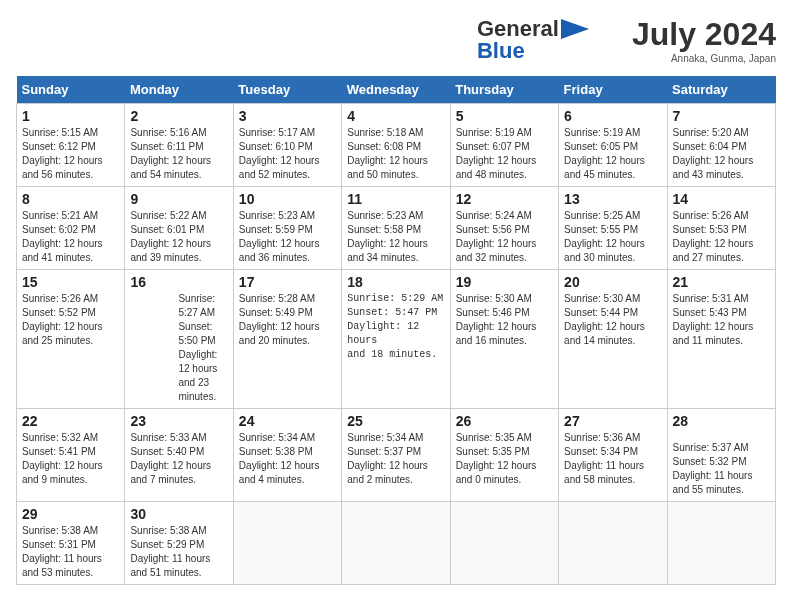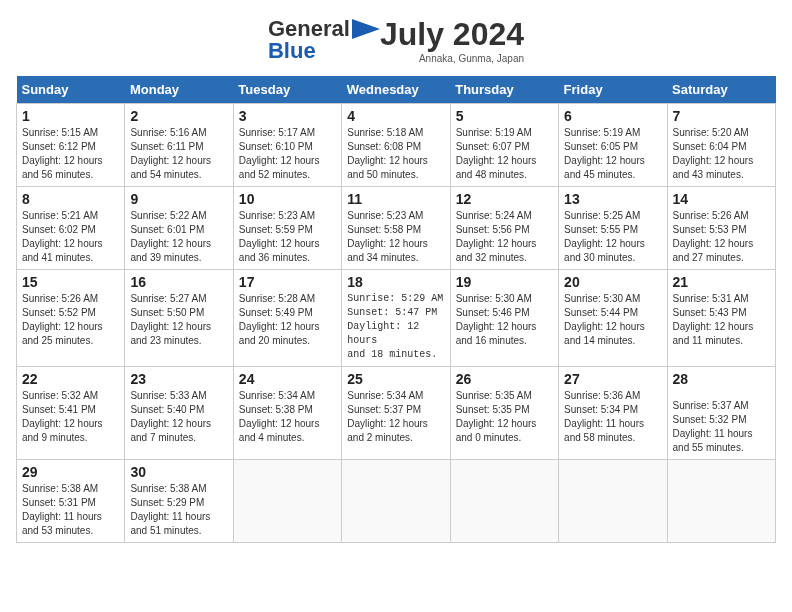--- a/index.html
+++ b/index.html
@@ -6,22 +6,23 @@
     body {
       font-family: Arial, sans-serif;
       background: #fff;
       width: 792px;
       min-height: 612px;
       padding: 16px;
     }
     .header {
       display: flex;
       align-items: flex-start;
-      justify-content: center;
+      justify-content: flex-end;
       margin-bottom: 12px;
+      gap: 43px;
     }
     .logo {
       display: flex;
       flex-direction: column;
       align-items: flex-start;
     }
     .title-block {
       text-align: right;
     }
     .month-title {
@@ -206,21 +207,21 @@
       <tr>
         <td>
           <span class="day-num">15</span>
           <div class="day-info" style="white-space: pre-line;">Sunrise: 5:26 AM
 Sunset: 5:52 PM
 Daylight: 12 hours
 and 25 minutes.</div>
         </td>
         <td>
           <span class="day-num">16</span>
-          <div class="day-info" style="white-space: pre-line;">Sunrise: 5:27 AM
+          <div class="day-info" style="white-space: pre-line; margin-left: 48px;">Sunrise: 5:27 AM
 Sunset: 5:50 PM
 Daylight: 12 hours
 and 23 minutes.</div>
         </td>
         <td>
           <span class="day-num">17</span>
           <div class="day-info" style="white-space: pre-line;">Sunrise: 5:28 AM
 Sunset: 5:49 PM
 Daylight: 12 hours
 and 20 minutes.</div>

